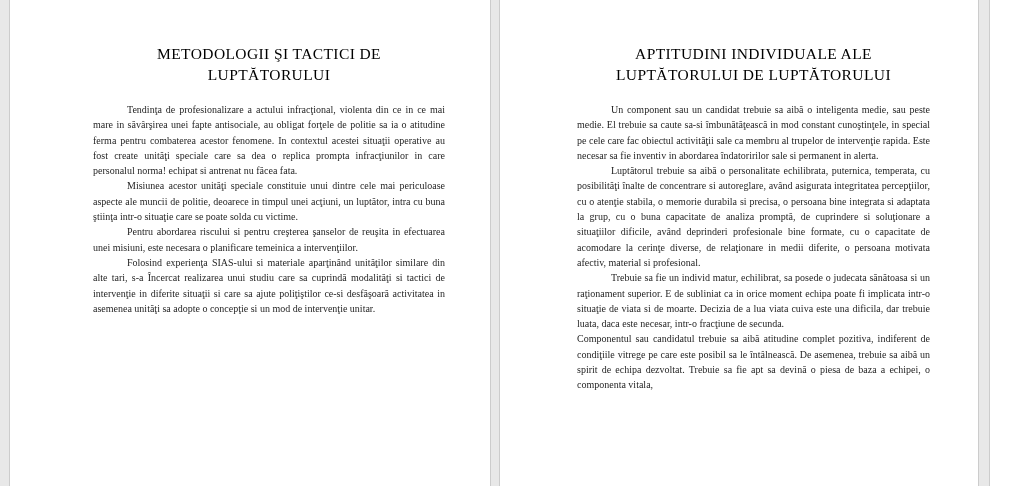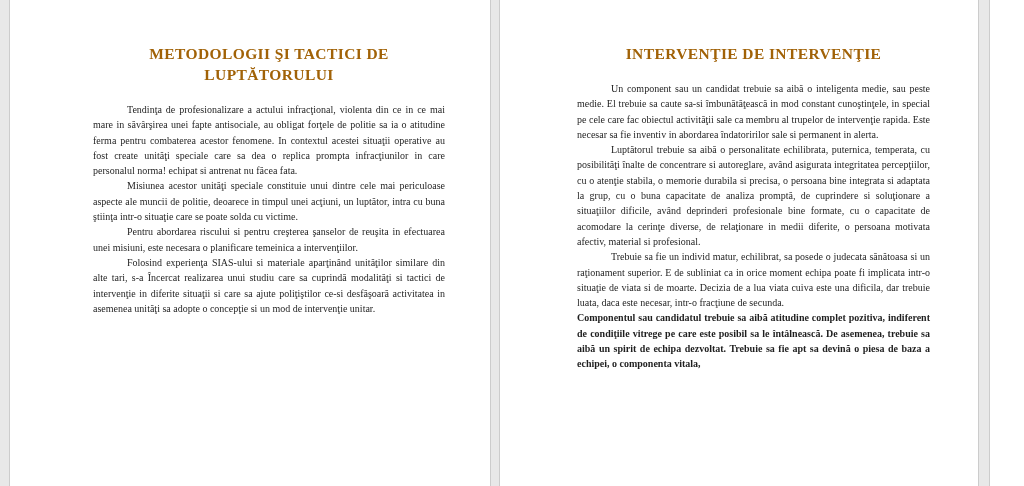--- a/index.html
+++ b/index.html
@@ -28,41 +28,40 @@
     box-sizing: border-box;
     color: #1f1f1f;
   }
   .page-left  { left: 9px;  width: 482px; padding: 0 45px 0 83px; }
   .page-right { left: 499px; width: 480px; padding: 0 48px 0 77px; }
   .page-sliver { left: 989px; width: 40px; border-right: none; }
 
   .page-title {
     margin: 83px 0 0 0;
     font-size: 15.5px;
-    font-weight: bold;
-    color: #a16207;
+    font-weight: normal;
+    color: #000000;
     text-align: center;
     line-height: 21px;
     letter-spacing: 0.4px;
   }
   .page-title .title-line { display: block; }
 
   .page-body {
     margin-top: 17px;
     font-size: 10px;
     line-height: 15.3px;
     text-align: justify;
   }
   .page-body p {
     margin: 0;
     text-indent: 34px;
   }
   .page-body p.no-indent {
     text-indent: 0;
-    font-weight: bold;
   }
 </style>
 </head>
 <body>
 
 <div class="viewer">
 
   <div class="page page-left">
     <h1 class="page-title">
       <span class="title-line">METODOLOGII ŞI TACTICI DE</span>
@@ -71,21 +70,22 @@
     <div class="page-body">
       <p>Tendinţa de profesionalizare a actului infracţional, violenta din ce in ce mai mare in săvârşirea unei fapte antisociale, au obligat forţele de politie sa ia o atitudine ferma pentru combaterea acestor fenomene. In contextul acestei situaţii operative au fost create unităţi speciale care sa dea o replica prompta infracţiunilor in care personalul norma! echipat si antrenat nu făcea fata.</p>
       <p>Misiunea acestor unităţi speciale constituie unui dintre cele mai periculoase aspecte ale muncii de politie, deoarece in timpul unei acţiuni, un luptător, intra cu buna ştiinţa intr-o situaţie care se poate solda cu victime.</p>
       <p>Pentru abordarea riscului si pentru creşterea şanselor de reuşita in efectuarea unei misiuni, este necesara o planificare temeinica a intervenţiilor.</p>
       <p>Folosind experienţa SIAS-ului si materiale aparţinând unităţilor similare din alte tari, s-a Încercat realizarea unui studiu care sa cuprindă modalităţi si tactici de intervenţie in diferite situaţii si care sa ajute poliţiştilor ce-si desfăşoară activitatea in asemenea unităţi sa adopte o concepţie si un mod de intervenţie unitar.</p>
     </div>
   </div>
 
   <div class="page page-right">
     <h1 class="page-title">
-      <span class="title-line">INTERVENŢIE DE INTERVENŢIE</span>
+      <span class="title-line">APTITUDINI INDIVIDUALE ALE</span>
+      <span class="title-line">LUPTĂTORULUI DE LUPTĂTORULUI</span>
     </h1>
     <div class="page-body">
       <p>Un component sau un candidat trebuie sa aibă o inteligenta medie, sau peste medie. El trebuie sa caute sa-si îmbunătăţească in mod constant cunoştinţele, in special pe cele care fac obiectul activităţii sale ca membru al trupelor de intervenţie rapida. Este necesar sa fie inventiv in abordarea îndatoririlor sale si permanent in alerta.</p>
       <p>Luptătorul trebuie sa aibă o personalitate echilibrata, puternica, temperata, cu posibilităţi înalte de concentrare si autoreglare, având asigurata integritatea percepţiilor, cu o atenţie stabila, o memorie durabila si precisa, o persoana bine integrata si adaptata la grup, cu o buna capacitate de analiza promptă, de cuprindere si soluţionare a situaţiilor dificile, având deprinderi profesionale bine formate, cu o capacitate de acomodare la cerinţe diverse, de relaţionare in medii diferite, o persoana motivata afectiv, material si profesional.</p>
       <p>Trebuie sa fie un individ matur, echilibrat, sa posede o judecata sănătoasa si un raţionament superior. E de subliniat ca in orice moment echipa poate fi implicata intr-o situaţie de viata si de moarte. Decizia de a lua viata cuiva este una dificila, dar trebuie luata, daca este necesar, intr-o fracţiune de secunda.</p>
       <p class="no-indent">Componentul sau candidatul trebuie sa aibă atitudine complet pozitiva, indiferent de condiţiile vitrege pe care este posibil sa le întâlnească. De asemenea, trebuie sa aibă un spirit de echipa dezvoltat. Trebuie sa fie apt sa devină o piesa de baza a echipei, o componenta vitala,</p>
     </div>
   </div>
 
   <div class="page page-sliver"></div>

